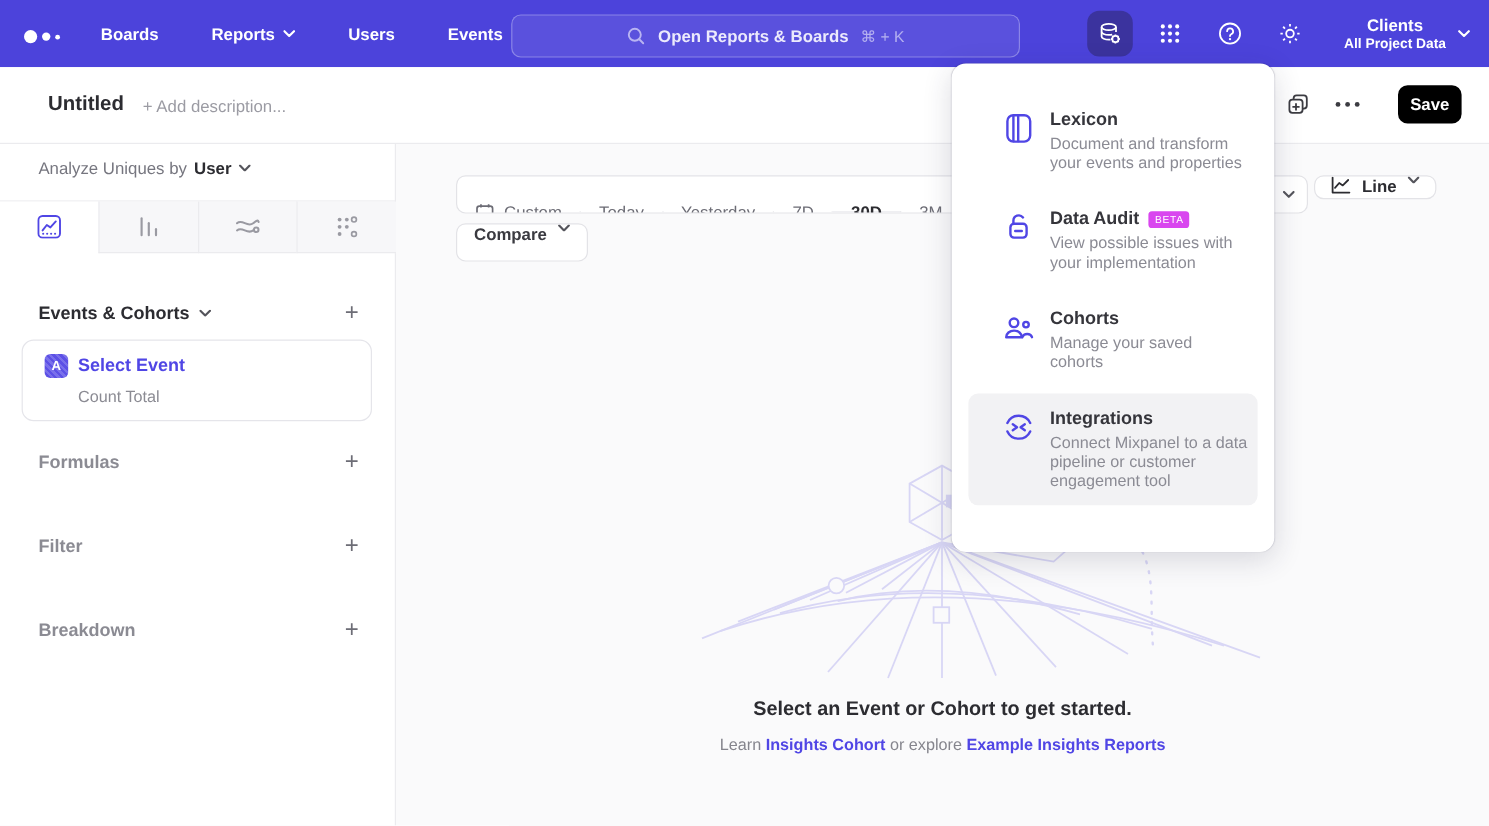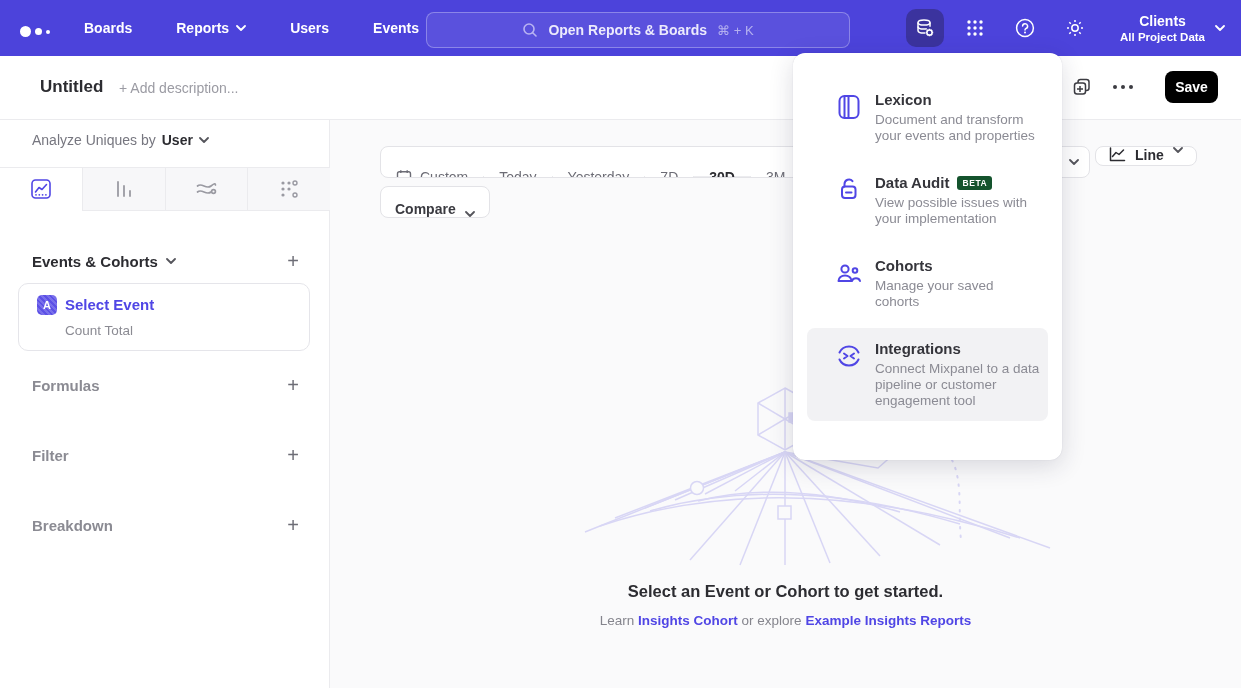--- a/index.html
+++ b/index.html
@@ -98,21 +98,21 @@
   }
   .seg {
     display:flex; align-items:center; gap:8px; padding:0 15px; font-size:14px; color:#6c6c75;
     border-right:1px solid #e9e9ec; cursor:pointer; white-space:nowrap;margin-top:29px;
   }
   .seg:last-child { border-right:none; }
   .seg.sel { background:#ececef; color:#2c2c31; font-weight:700; }
   .compare-btn {
     position:absolute; left:50px; top:66px; height:32px; padding:0 14px;
     background:#fff; border:1px solid #e3e3e7; border-radius:8px;
-    display:inline-flex; align-items:flex-end; gap:9px; font-size:14px; font-weight:600; color:#3a3a40; cursor:pointer;
+    display:inline-flex; align-items:flex-start; gap:9px; font-size:14px; font-weight:600; color:#3a3a40; cursor:pointer;
   }
   .compare-btn .chev { color:#55555c; }
   .hidden-dd {
     position:absolute; left:670px; top:26px; width:90px; height:32px;
     background:#fff; border:1px solid #e3e3e7; border-radius:8px;
     display:flex; align-items:center; justify-content:flex-end; padding-right:10px; color:#55555c; cursor:pointer;
   }
   .line-btn {
     position:absolute; left:765px; top:26px; height:20px; padding:0 13px;
     background:#fff; border:1px solid #e3e3e7; border-radius:8px;
@@ -130,21 +130,21 @@
     padding:26px 14px 14px;
   }
   .menu-item { display:flex; gap:12px; padding:12px 8px 12px 28px; border-radius:8px; cursor:pointer; }
   .menu-item.hl { background:#f2f2f4; }
   .menu-item + .menu-item { margin-top:6px; }
   .menu-icon { flex:0 0 28px; color:#5046e5; padding-top:2px; }
   .menu-text { width:186px; }
   .menu-title-row { display:flex; align-items:center; gap:8px; }
   .menu-title { font-size:15px; font-weight:700; color:#35353b; line-height:18px; }
   .beta-badge {
-    background:#14532d; color:#fff; font-size:8.5px; font-weight:700; letter-spacing:0.6px;
+    background:#d946ef; color:#fff; font-size:8.5px; font-weight:400; letter-spacing:0.6px;
     padding:2.5px 5px; border-radius:3px; line-height:1;
   }
   .menu-desc { font-size:13.5px; color:#8b8b94; line-height:16px; margin-top:3px; }
   svg.icon { display:block; }
 </style>
 </head>
 <body>
 
 <div class="navbar">
   <div class="logo">

